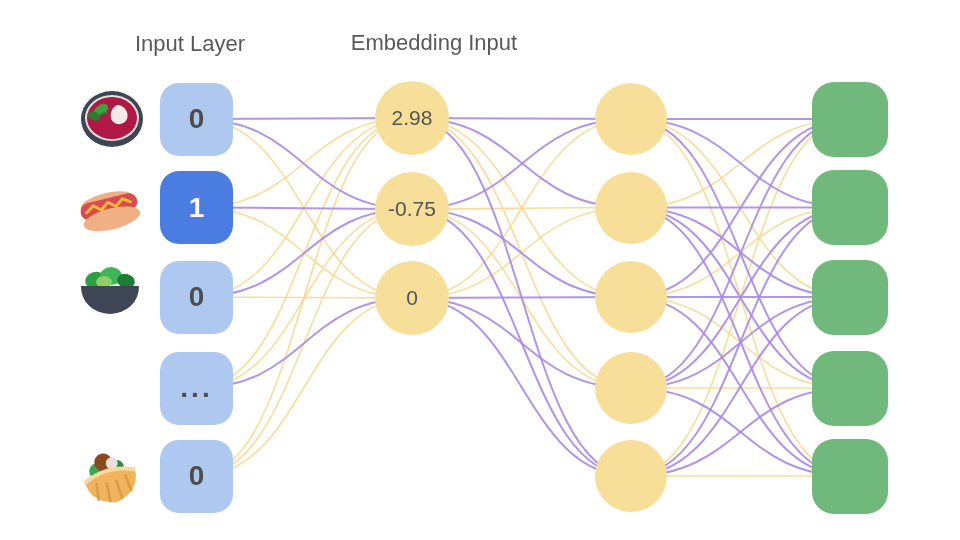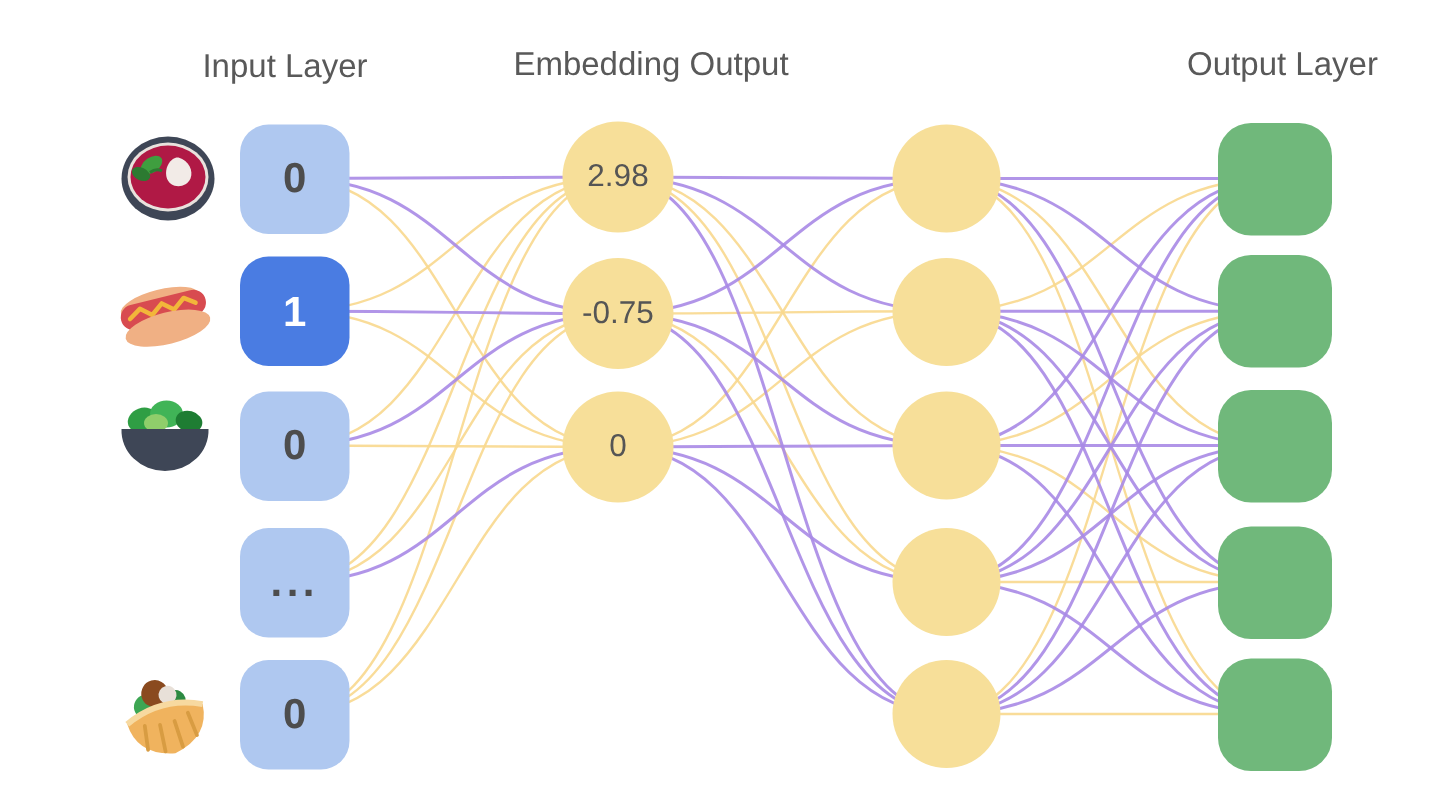--- a/index.html
+++ b/index.html
@@ -78,22 +78,21 @@
       <path d="M 631 388 C 740.5 388 740.5 119 850 119" fill="none" stroke="#a98ae5" stroke-width="2" stroke-opacity="0.9"></path>
       <path d="M 631 388 C 740.5 388 740.5 207.5 850 207.5" fill="none" stroke="#a98ae5" stroke-width="2" stroke-opacity="0.9"></path>
       <path d="M 631 388 C 740.5 388 740.5 297 850 297" fill="none" stroke="#a98ae5" stroke-width="2" stroke-opacity="0.9"></path>
       <path d="M 631 388 C 740.5 388 740.5 476 850 476" fill="none" stroke="#a98ae5" stroke-width="2" stroke-opacity="0.9"></path>
       <path d="M 631 476 C 740.5 476 740.5 207.5 850 207.5" fill="none" stroke="#a98ae5" stroke-width="2" stroke-opacity="0.9"></path>
       <path d="M 631 476 C 740.5 476 740.5 297 850 297" fill="none" stroke="#a98ae5" stroke-width="2" stroke-opacity="0.9"></path>
       <path d="M 631 476 C 740.5 476 740.5 388 850 388" fill="none" stroke="#a98ae5" stroke-width="2" stroke-opacity="0.9"></path>
     </svg>
 
   <div class="layer-title" style="left:190px;top:31px;">Input Layer</div>
-  <div class="layer-title" style="left:434px;top:30px;">Embedding Output</div>
-  <div class="layer-title" style="left:855px;top:30px;">Output Layer</div>
+  <div class="layer-title" style="left:434px;top:30px;">Embedding Input</div>
 
   <div class="food-icon" style="left:79px;top:89px;">
     <svg width="66" height="62" viewBox="0 0 66 62">
       <ellipse cx="33" cy="30" rx="31" ry="28" fill="#3e4656"></ellipse>
       <ellipse cx="33" cy="29" rx="27" ry="23" fill="#e9e2dd"></ellipse>
       <ellipse cx="33" cy="29" rx="25" ry="21" fill="#b01945"></ellipse>
       <path d="M40 16 C47 18 50 25 48 30 C45 37 34 37 32 29 C30.5 22.5 35 15.5 40 16 Z" fill="#f2ebe7"></path>
       <ellipse cx="22" cy="21" rx="8" ry="5" fill="#3f9e3f" transform="rotate(-35 22 21)"></ellipse>
       <ellipse cx="15" cy="27" rx="6.5" ry="4.2" fill="#2c7a31" transform="rotate(25 15 27)"></ellipse>
       <path d="M21 26 q4 -3 8 -1" stroke="#2c7a31" stroke-width="2" fill="none"></path>

